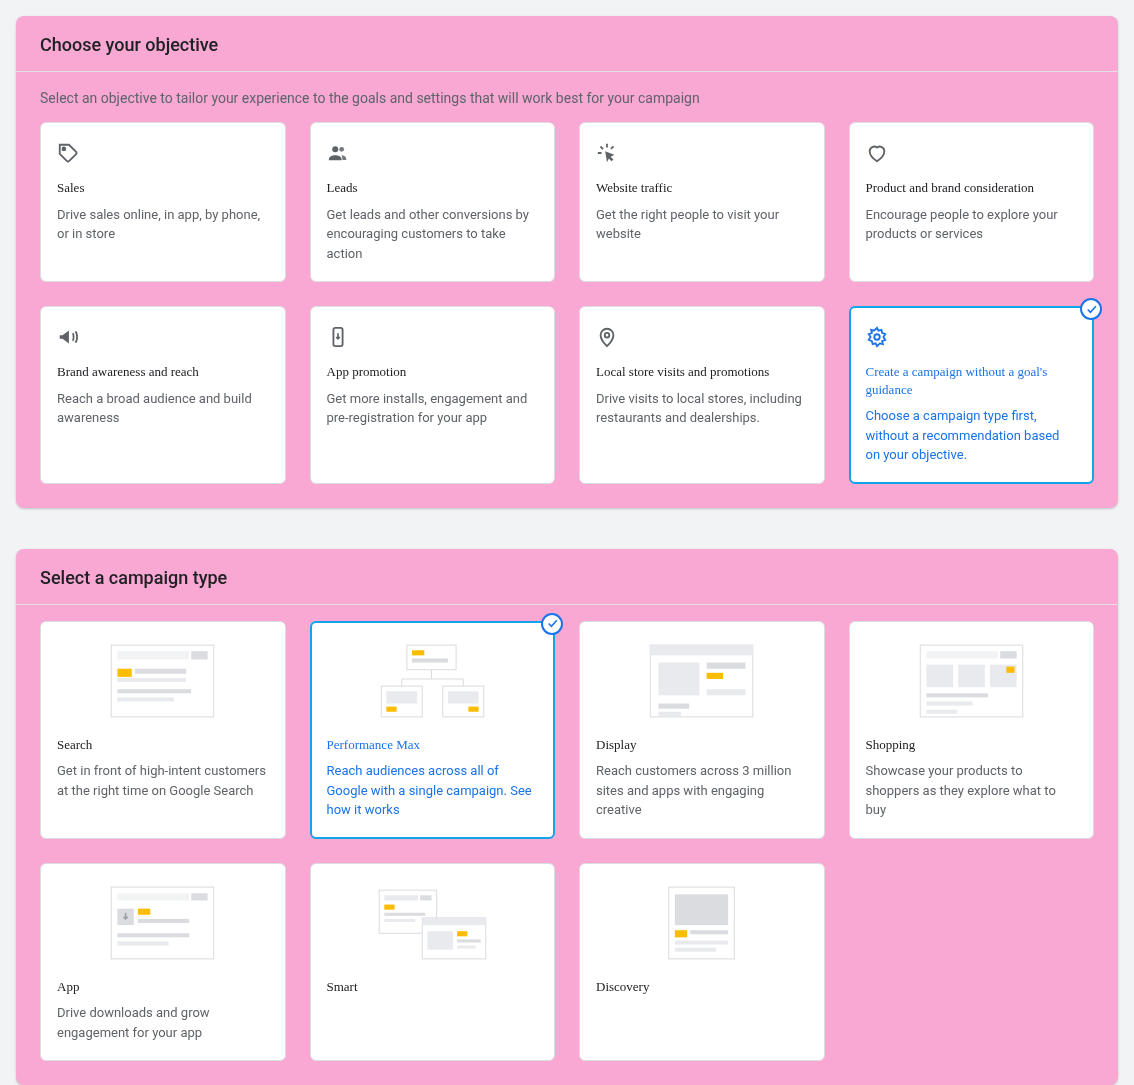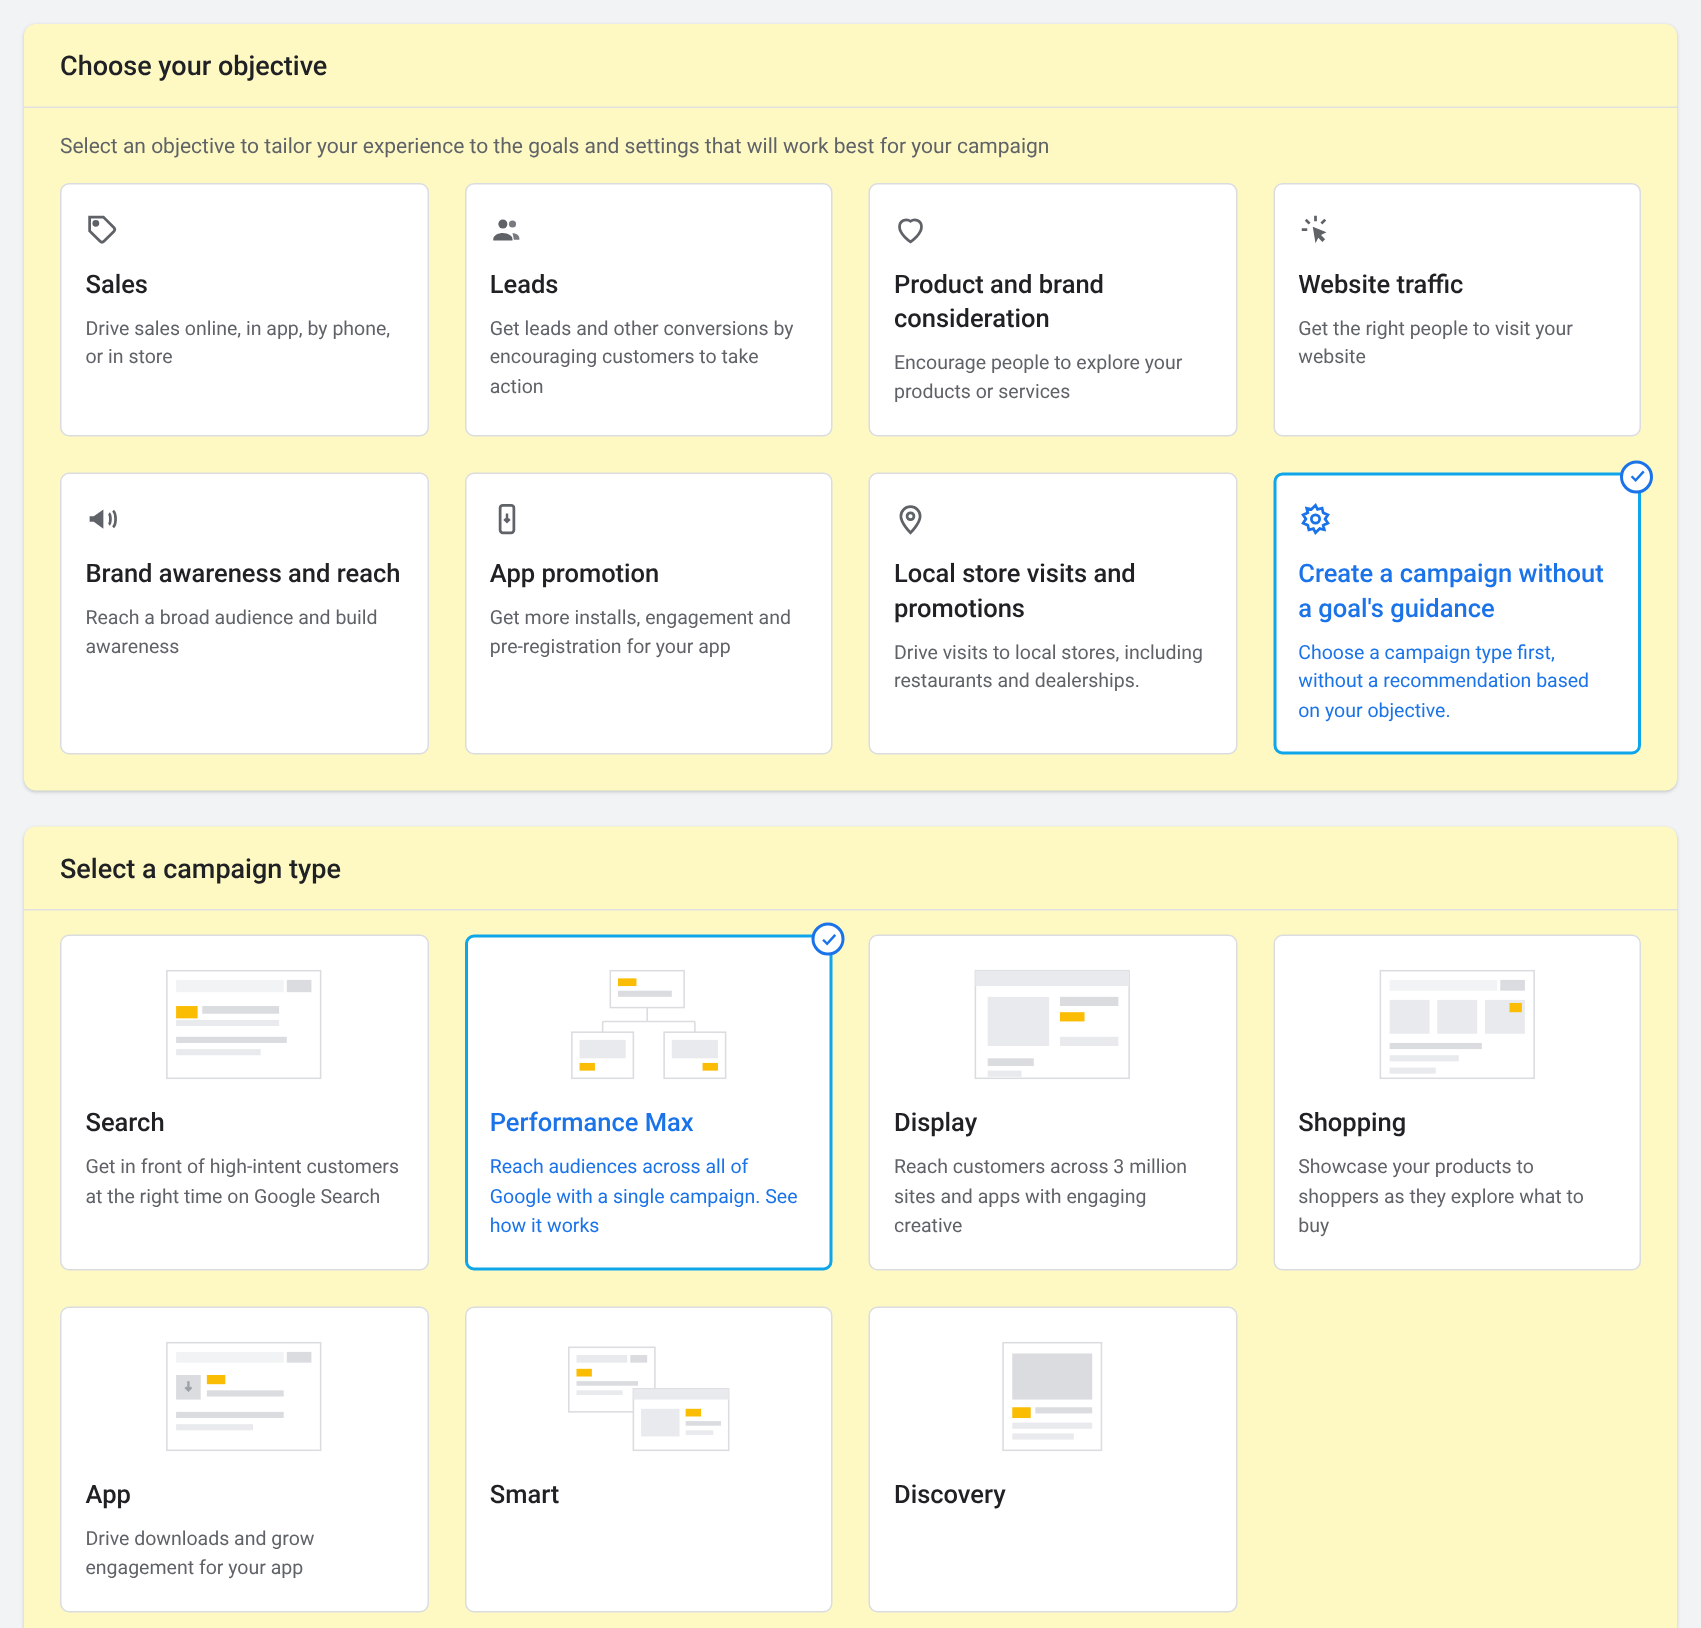--- a/index.html
+++ b/index.html
@@ -5,24 +5,24 @@
   * { box-sizing: border-box; }
   body {
     font-family: Roboto, "Helvetica Neue", Arial, sans-serif;
     background: #f1f3f4;
     margin: 0;
     padding: 16px;
     color: #3c4043;
     font-size: 14px;
   }
   .panel {
-    background: #fef9c3;
+    background: #f9a8d4;
     border-radius: 8px;
     box-shadow: 0 1px 2px rgba(60,64,67,.15), 0 1px 3px rgba(60,64,67,.1);
-    margin-bottom: 24px;
+    margin-bottom: 41px;
     overflow: visible;
   }
   .panel-header {
     padding: 18px 24px 16px 24px;
     border-bottom: 1px solid #e0e0e0;
     font-size: 18px;
     font-weight: 500;
     color: #202124;
   }
   .panel-sub {
@@ -72,25 +72,26 @@
   .card-icon {
     color: #5f6368;
     margin-bottom: 14px;
     height: 24px;
     display: flex;
     align-items: center;
   }
   .card.selected .card-icon { color: #1a73e8; }
   .card-icon svg { width: 22px; height: 22px; }
   .card-title {
-    font-size: 17px;
+    font-size: 13px;
     font-weight: 500;
     color: #202124;
     margin-bottom: 8px;
     line-height: 1.35;
+    font-family: Liberation Serif, serif;
   }
   .card-desc {
     font-size: 13px;
     color: #5f6368;
     line-height: 1.5;
   }
   
   .thumb {
     height: 82px;
     margin-bottom: 14px;
@@ -128,37 +129,37 @@
               <path d="M2 19c0-3 4-4.5 7-4.5s7 1.5 7 4.5v1H2z"></path>
               <path d="M16 14.5c2.4.2 5 1.4 5 4v1h-4" opacity=".85"></path>
             </svg>
         </div>
         <div class="card-title">Leads</div>
         <div class="card-desc">Get leads and other conversions by encouraging customers to take action</div>
       </div>
 
       <div class="card">
         <div class="card-icon">
-          <svg viewBox="0 0 24 24" fill="none" stroke="currentColor" stroke-width="2">
-              <path d="M12 21s-8-5.3-8-11a5 5 0 0 1 8-4 5 5 0 0 1 8 4c0 5.7-8 11-8 11z"></path>
-            </svg>
-        </div>
-        <div class="card-title">Product and brand consideration</div>
-        <div class="card-desc">Encourage people to explore your products or services</div>
-      </div>
-
-      <div class="card">
-        <div class="card-icon">
           <svg viewBox="0 0 24 24" fill="currentColor">
               <path d="M11 2h2v4h-2zM4.2 5.6l1.4-1.4 2.8 2.8-1.4 1.4zM2 11h4v2H2zM15.6 6.9l2.8-2.8 1.4 1.4-2.8 2.8z"></path>
               <path d="M10 10l10 4-4 2 3 3-2 2-3-3-2 4z"></path>
             </svg>
         </div>
         <div class="card-title">Website traffic</div>
         <div class="card-desc">Get the right people to visit your website</div>
+      </div>
+
+      <div class="card">
+        <div class="card-icon">
+          <svg viewBox="0 0 24 24" fill="none" stroke="currentColor" stroke-width="2">
+              <path d="M12 21s-8-5.3-8-11a5 5 0 0 1 8-4 5 5 0 0 1 8 4c0 5.7-8 11-8 11z"></path>
+            </svg>
+        </div>
+        <div class="card-title">Product and brand consideration</div>
+        <div class="card-desc">Encourage people to explore your products or services</div>
       </div>
 
       <div class="card">
         <div class="card-icon">
           <svg viewBox="0 0 24 24" fill="currentColor">
               <path d="M3 10v4h3l7 5V5L6 10H3z"></path>
               <path d="M17 8c1.5 1 1.5 7 0 8" fill="none" stroke="currentColor" stroke-width="2"></path>
               <path d="M20 6c2.5 2 2.5 10 0 12" fill="none" stroke="currentColor" stroke-width="2"></path>
             </svg>
         </div>

